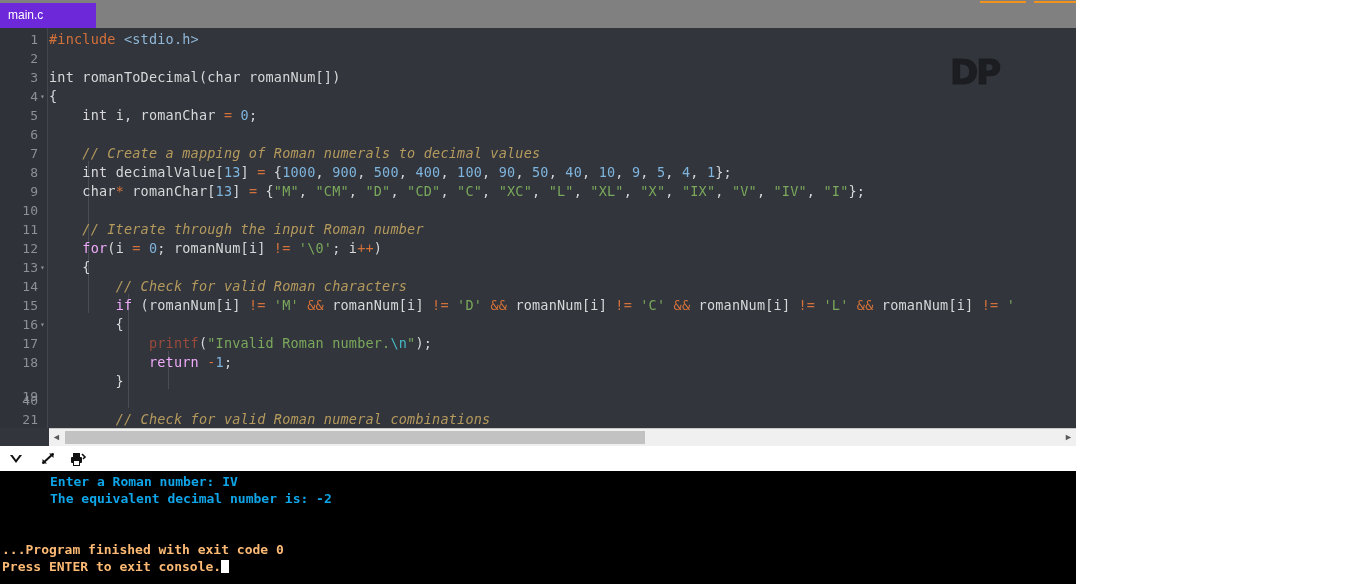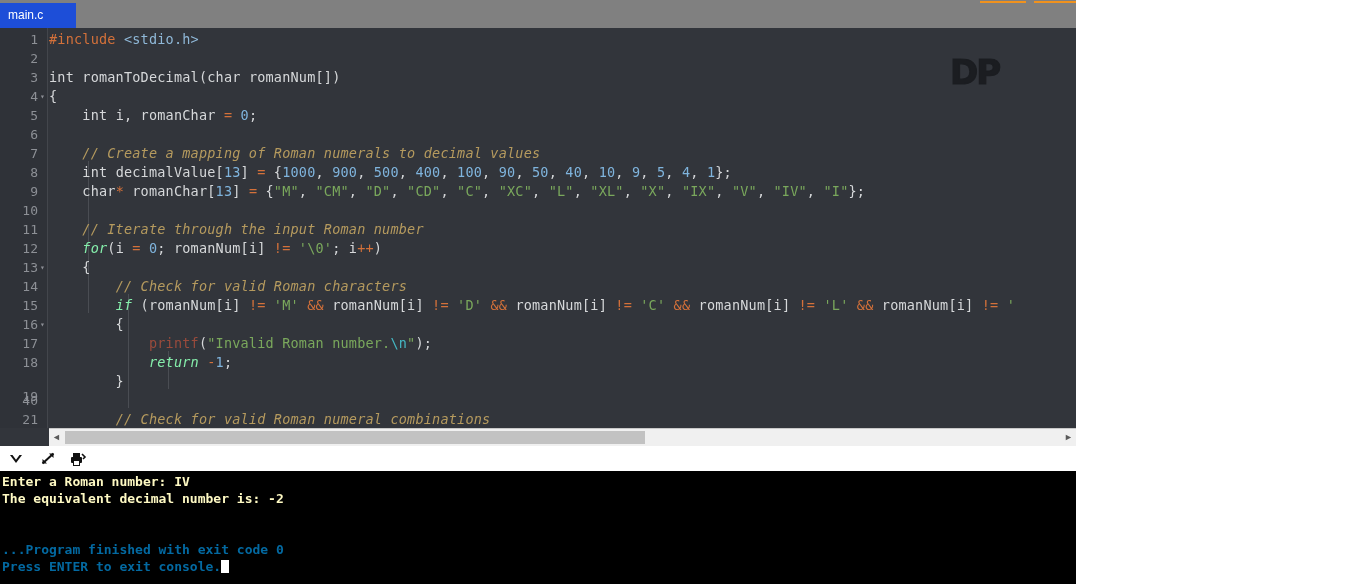--- a/index.html
+++ b/index.html
@@ -36,23 +36,23 @@
   #tab-bar {
     position: absolute;
     left: 0; top: 3px;
     width: 1076px;
     height: 25px;
     background: #808080;
   }
   #tab-main-c {
     position: absolute;
     left: 0; top: 0;
-    width: 76px;
+    width: 96px;
     height: 25px;
-    background: #1d4ed8;
+    background: #6d28d9;
     color: #ffffff;
     font-size: 12px;
     line-height: 25px;
     padding-left: 8px;
     box-sizing: border-box;
     font-family: "Liberation Sans", sans-serif;
   }
 
   
   #editor {
@@ -115,21 +115,21 @@
   .ind-guide {
     position: absolute;
     width: 1px;
     background: #4a4d53;
   }
 
   
   .t-pre   { color: #d4713a; }
   .t-hdr   { color: #8fb8d8; }
   .t-kw    { color: #d6d8da; margin-top: 40px; }
-  .t-ctrl  { color: #86efac; font-style: italic; }
+  .t-ctrl  { color: #f0abfc; }
   .t-num   { color: #7fb4dd; }
   .t-str   { color: #7aa85c; }
   .t-cmt   { color: #b59a5e; font-style: italic; }
   .t-op    { color: #d4713a; }
   .t-fn    { color: #9a4b3c; }
   .t-esc   { color: #45b8c4; }
 
   
   #watermark {
     position: absolute;
@@ -217,22 +217,22 @@
   .con-line {
     position: absolute;
     left: 2px;
     white-space: pre;
     font-family: "DejaVu Sans Mono", monospace;
     font-size: 13px;
     height: 17px;
     line-height: 17px;
     font-weight: bold;
   }
-  .con-white { color: #fef9c3; }
-  .con-green { color: #0369a1; }
+  .con-white { color: #0ea5e9; margin-left: 48px; }
+  .con-green { color: #fdba74; }
   #cursor-block {
     position: absolute;
     width: 8px;
     height: 13px;
     background: #ffffff;
   }
 
   
   #right-fill {
     position: absolute;

